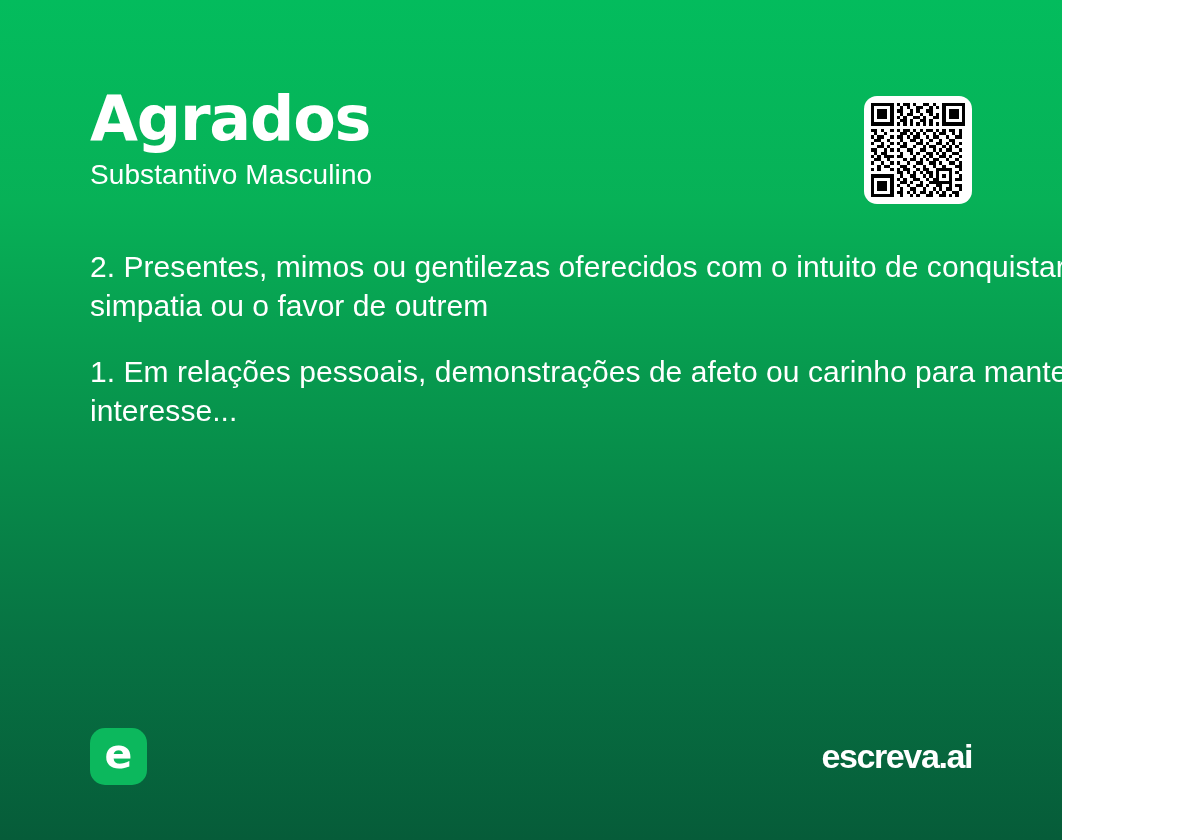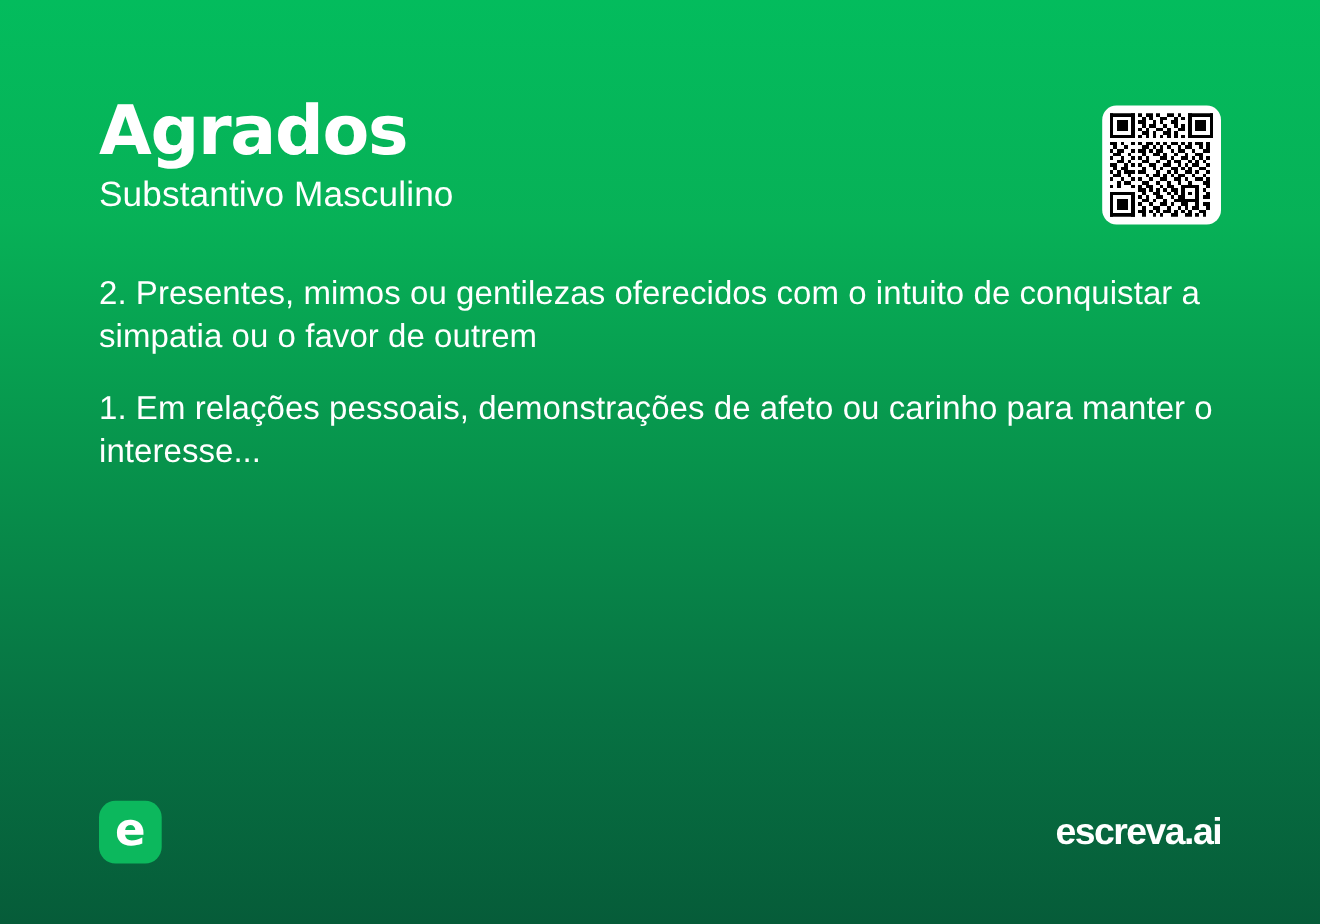--- a/index.html
+++ b/index.html
@@ -9,21 +9,21 @@
   }
   body {
     width: 1200px;
     height: 840px;
     overflow: hidden;
     font-family: "Liberation Sans", sans-serif;
   }
 
   .card {
     position: relative;
-    width: 1200px;
+    width: 1062px;
     height: 840px;
     box-sizing: border-box;
     background: linear-gradient(180deg,
                 #03BC5D 0%,
                 #07B157 24%,
                 #07934C 50%,
                 #077343 76%,
                 #065C39 100%);
     overflow: hidden;
   }
@@ -42,21 +42,21 @@
     font-size: 62px;
     font-weight: 700;
     line-height: 1.0;
     letter-spacing: -1.2px;
     color: #ffffff;
   }
 
   .word-class {
     margin: 9px 0 0 0;
     font-family: "Liberation Sans", sans-serif;
-    font-size: 32px;
+    font-size: 28px;
     font-weight: 400;
     line-height: 1.12;
     letter-spacing: 0.1px;
     color: #ffffff;
   }
 
   
   .qr-card {
     position: absolute;
     right: 90px;

